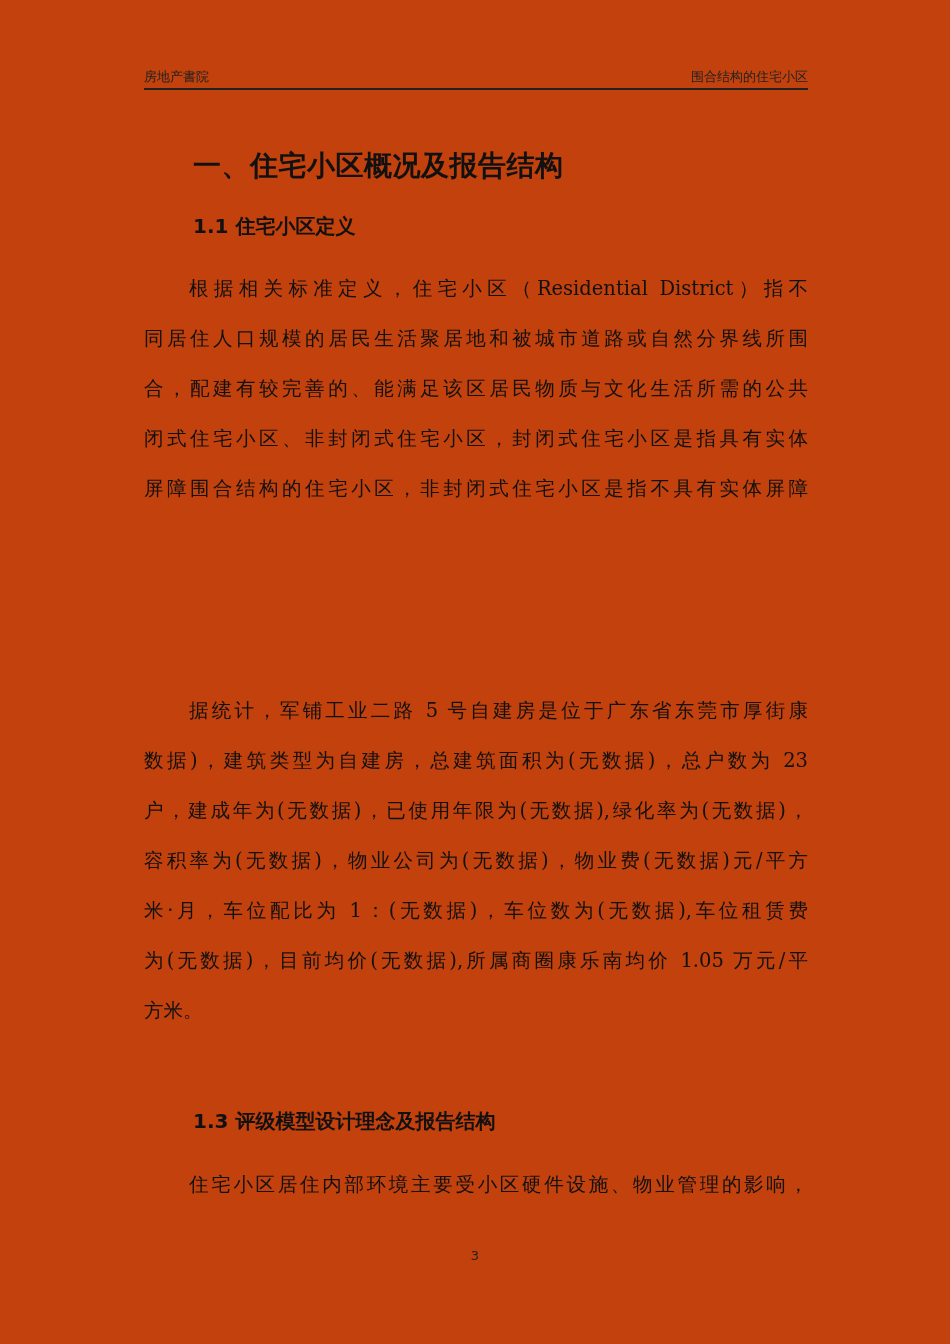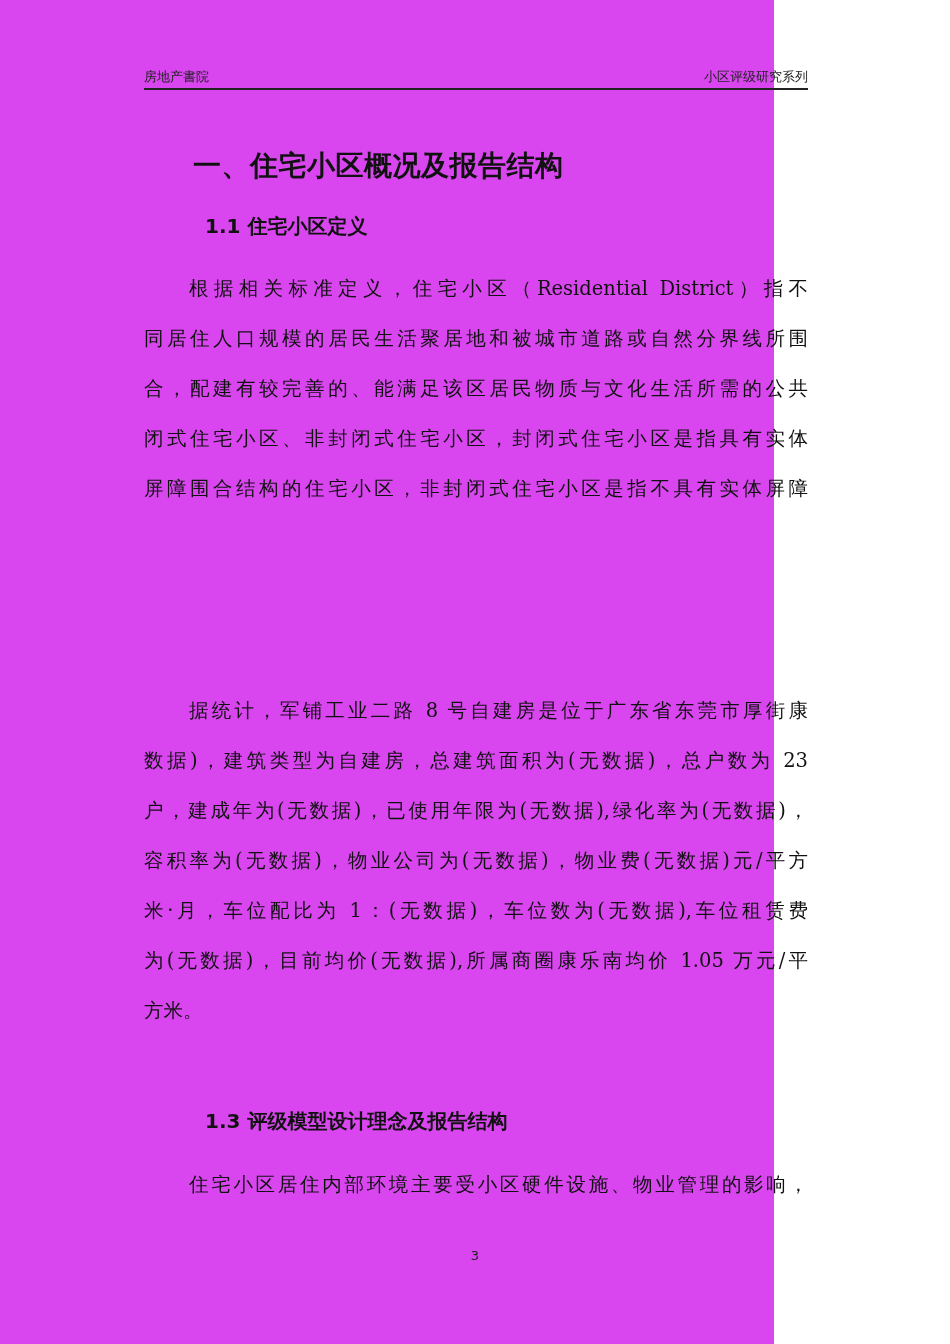--- a/index.html
+++ b/index.html
@@ -1,59 +1,59 @@
 <!DOCTYPE html>
 <html><head>
 <meta charset="utf-8">
 <style>
   html, body { margin: 0; padding: 0; background: #ffffff; }
   body { width: 950px; height: 1344px; position: relative; overflow: hidden;
          font-family: "DejaVu Serif", "Liberation Serif", serif; color: #111; }
-  .page { position: absolute; left: 0; top: 0; width: 774px; height: 1344px; background: #d946ef; }
+  .page { position: absolute; left: 0; top: 0; width: 950px; height: 1344px; background: #c2410c; }
   .hdr { position: absolute; top: 68px; left: 144px; width: 664px; height: 20px;
          font-family: "DejaVu Sans", "Liberation Sans", sans-serif; font-size: 13px; color: #222; }
   .hdr-left { position: absolute; left: 0; top: 0; }
   .hdr-right { position: absolute; right: 0; top: 0; }
   .hdr-rule { position: absolute; top: 88px; left: 144px; width: 664px; height: 2px; background: #222; }
   .h1 { position: absolute; left: 193px; top: 147px; font-size: 28px; font-weight: bold; letter-spacing: 0.5px;
         font-family: "DejaVu Sans", "Liberation Sans", sans-serif; }
-  .h2 { position: absolute; left: 205px; font-size: 20px; font-weight: bold;
+  .h2 { position: absolute; left: 193px; font-size: 20px; font-weight: bold;
         font-family: "DejaVu Sans", "Liberation Sans", sans-serif; }
   .para { position: absolute; left: 144px; width: 664px; font-size: 19.5px; line-height: 50px;
           text-align: justify; text-align-last: left; }
   .para .line { display: block; white-space: nowrap; text-align: justify; text-align-last: justify; height: 50px; }
   .para .line.last { text-align-last: left; }
   .indent { padding-left: 45px; }
   .pagenum { position: absolute; top: 1248px; left: 0; width: 950px; text-align: center;
              font-family: "DejaVu Sans", "Liberation Sans", sans-serif; font-size: 13px; color: #222; }
 </style>
 </head>
 <body>
 
 <div class="page">
 
   <div class="hdr">
     <span class="hdr-left">房地产書院</span>
-    <span class="hdr-right">小区评级研究系列</span>
+    <span class="hdr-right">围合结构的住宅小区</span>
   </div>
   <div class="hdr-rule"></div>
 
   <div class="h1">一、住宅小区概况及报告结构</div>
 
   <div class="h2" style="top:213px;">1.1 住宅小区定义</div>
   <div class="para" style="top:264px;">
     <span class="line indent">根据相关标准定义，住宅小区（Residential District）指不</span>
     <span class="line">同居住人口规模的居民生活聚居地和被城市道路或自然分界线所围</span>
     <span class="line">合，配建有较完善的、能满足该区居民物质与文化生活所需的公共</span>
     <span class="line">闭式住宅小区、非封闭式住宅小区，封闭式住宅小区是指具有实体</span>
     <span class="line">屏障围合结构的住宅小区，非封闭式住宅小区是指不具有实体屏障</span>
   </div>
 
   <div class="para" style="top:686px;">
-    <span class="line indent">据统计，军铺工业二路 8 号自建房是位于广东省东莞市厚街康</span>
+    <span class="line indent">据统计，军铺工业二路 5 号自建房是位于广东省东莞市厚街康</span>
     <span class="line">数据)，建筑类型为自建房，总建筑面积为(无数据)，总户数为 23</span>
     <span class="line">户，建成年为(无数据)，已使用年限为(无数据),绿化率为(无数据)，</span>
     <span class="line">容积率为(无数据)，物业公司为(无数据)，物业费(无数据)元/平方</span>
     <span class="line">米·月，车位配比为 1：(无数据)，车位数为(无数据),车位租赁费</span>
     <span class="line">为(无数据)，目前均价(无数据),所属商圈康乐南均价 1.05 万元/平</span>
     <span class="line last">方米。</span>
   </div>
 
   <div class="h2" style="top:1108px;">1.3 评级模型设计理念及报告结构</div>
   <div class="para" style="top:1160px;">

